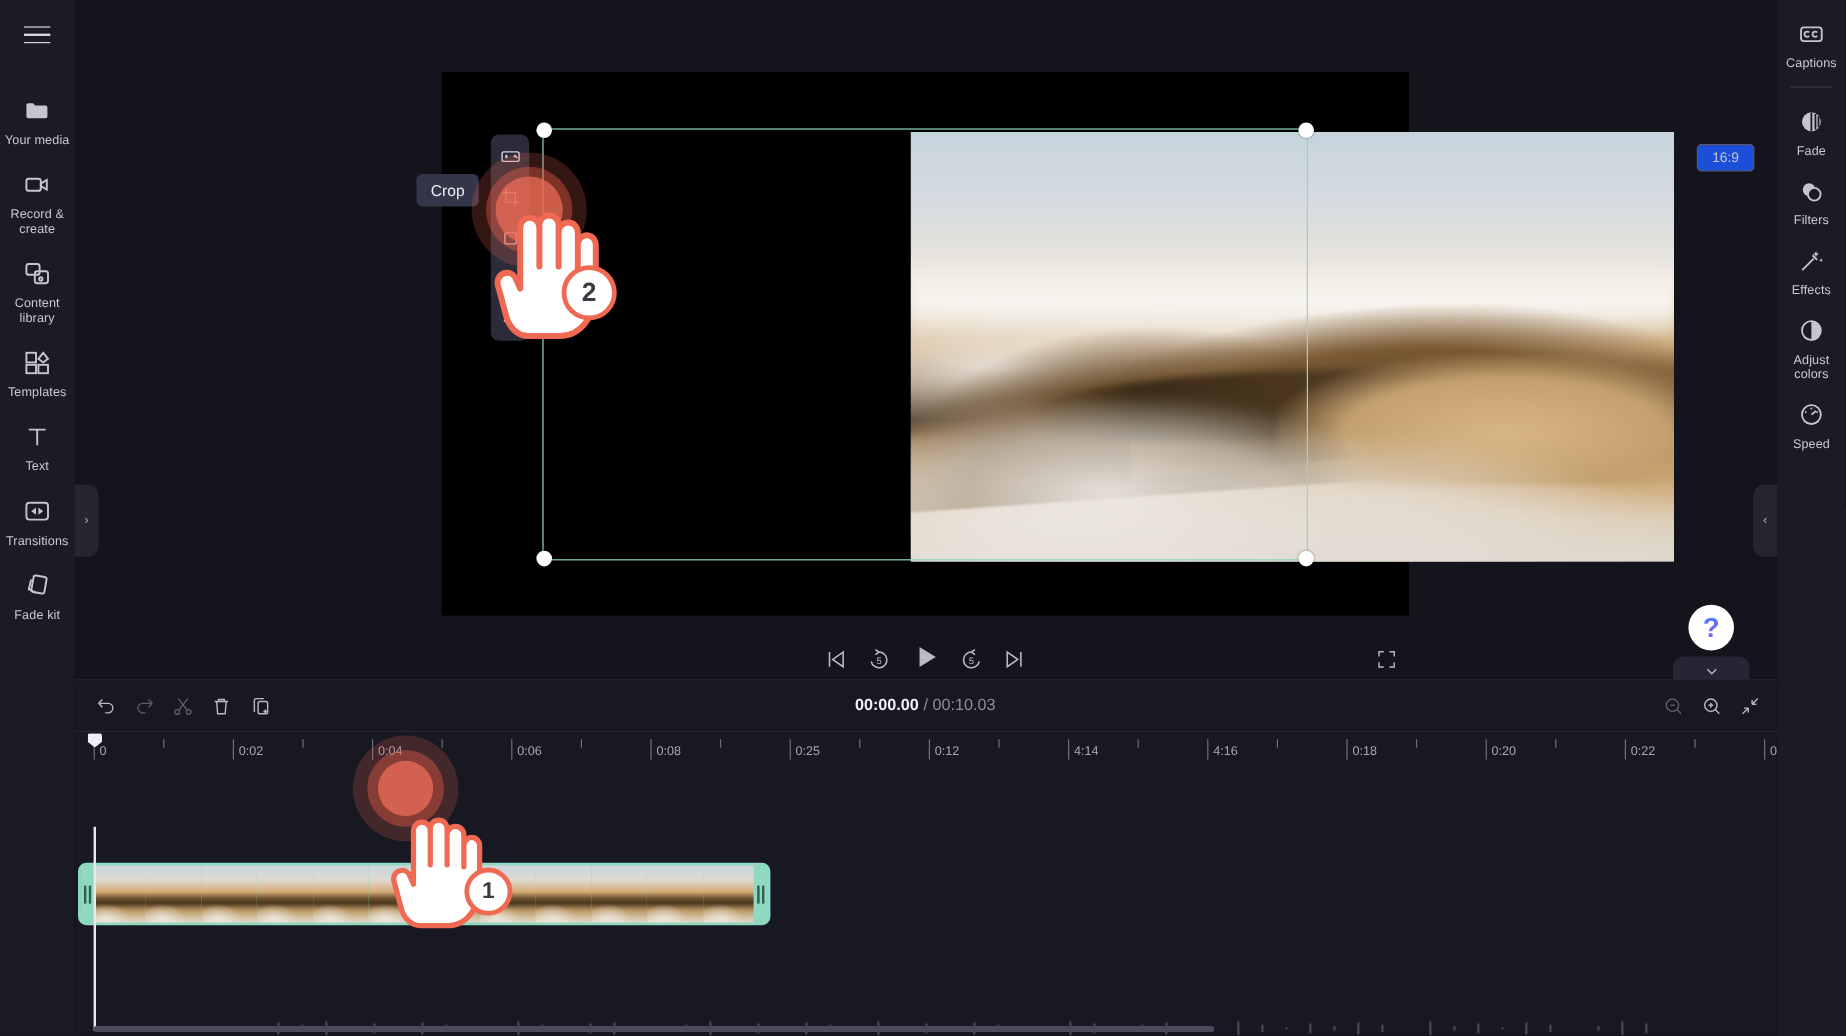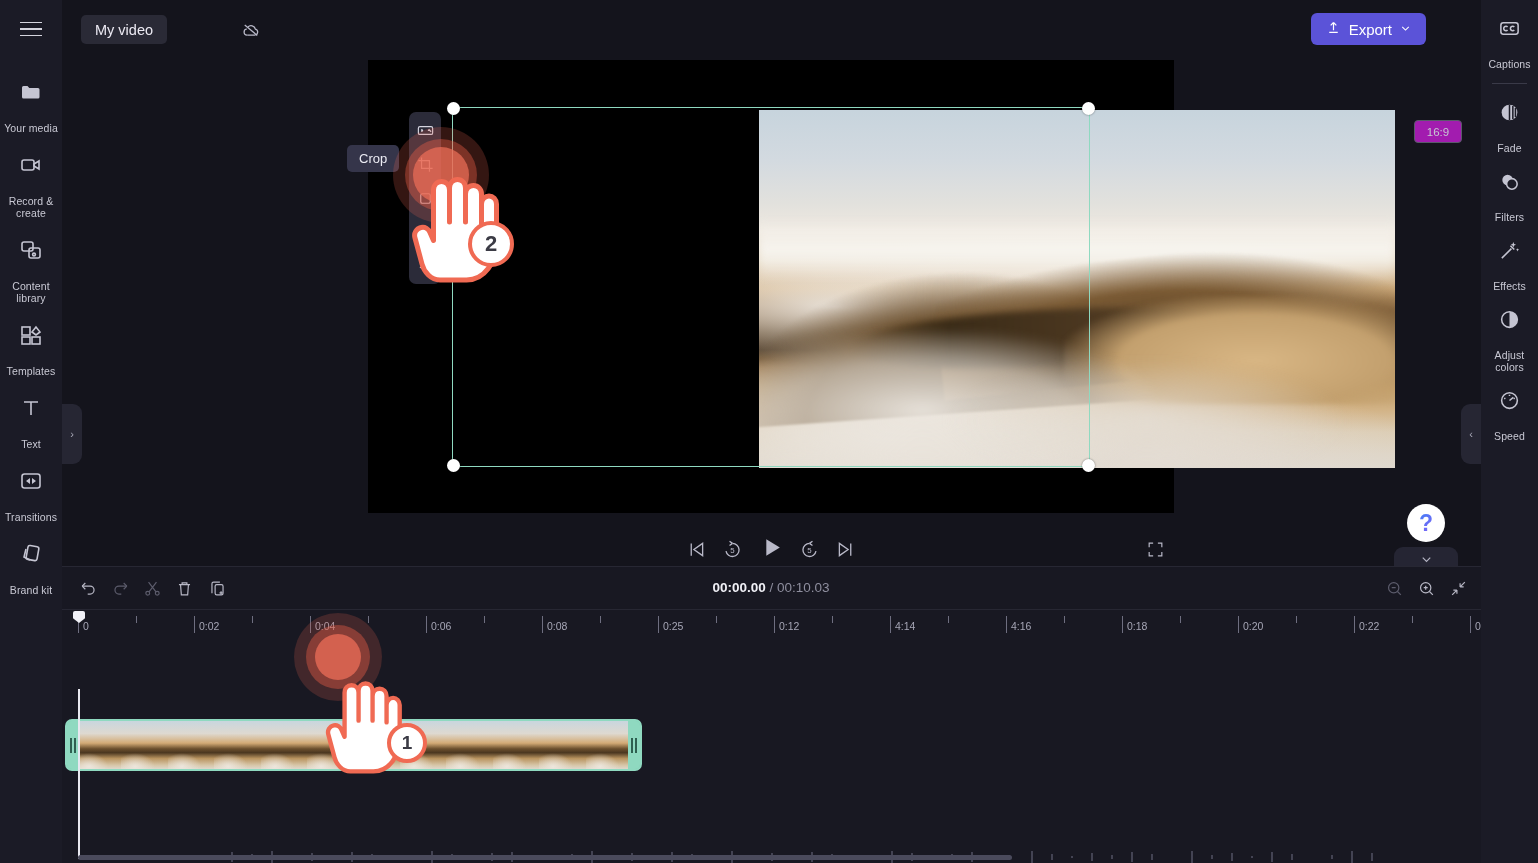--- a/index.html
+++ b/index.html
@@ -21,21 +21,21 @@
   }
   .hamburger { width: 30px; height: 30px; display:flex; flex-direction:column;
      justify-content:center; gap:5px; align-items:center; cursor:pointer; margin-bottom: 26px;}
   .hamburger i { display:block; width:22px; height:1.6px; background:#d5d5de; }
   .rail-item {
     width: 62px; display:flex; flex-direction:column; align-items:center;
     padding: 9px 2px 9px; cursor: pointer;
   }
   .rail-item .ic { width: 26px; height: 26px; display:flex; align-items:center; justify-content:center; }
   .rail-item .lbl {
-    margin-top: 17px; font-size: 10.5px; line-height: 12px; color: #c9c9d4;
+    margin-top: 6px; font-size: 10.5px; line-height: 12px; color: #c9c9d4;
     text-align: center; letter-spacing: .1px; white-space: pre-line;
   }
   .rail-item svg { stroke: #c5c5d2; fill: none; stroke-width: 1.6; }
 
   
   .collapse-left {
     position:absolute; left: 62px; top: 404px; width: 20px; height: 60px;
     background: #262633; border-radius: 0 9px 9px 0;
     display:flex; align-items:center; justify-content:center; cursor:pointer;
     font-size: 11px; color:#a9a9b8;
@@ -75,21 +75,21 @@
     display:flex; align-items:center; gap:7px; padding: 0 14px;
     font-size:15px; cursor:pointer;
   }
 
   
   .preview-wrap { position:absolute; left:62px; top:58px; right:57px; height:508px; }
   .ratio-badge {
     position:absolute; left:1352px; top:62px; width:48px; height:23px;
     border:1px solid #5a5a6b; border-radius:4px;
     display:flex; align-items:center; justify-content:center;
-    font-size:11.5px; color:#c6c6d2; cursor:pointer; background:#a21caf;
+    font-size:11.5px; color:#c6c6d2; cursor:pointer; background:#1d4ed8;
   }
   .stage {
     position:absolute; left:306px; top:2px; width:806px; height:453px;
     background:#000;
   }
   .video-frame {
     position:absolute; left:391px; top:50px; width:636px; height:358px;
     overflow:hidden;
     background:
       radial-gradient(ellipse 60% 40% at 20% 92%, rgba(235,228,220,.95), rgba(235,228,220,0) 65%),
@@ -327,21 +327,21 @@
       <span class="lbl">Transitions</span>
     </div>
 
     <div class="rail-item">
       <span class="ic">
         <svg viewBox="0 0 24 24" width="24" height="24">
             <rect x="8" y="4" width="11" height="14" rx="2" transform="rotate(10 13 11)"></rect>
             <path d="M7 7l-2 8 6 3"></path>
           </svg>
       </span>
-      <span class="lbl">Brand kit</span>
+      <span class="lbl">Fade kit</span>
     </div>
   </div>
 
   <div class="collapse-left">›</div>
   <div class="collapse-right">‹</div>
 
   <div class="right-rail">
     <div class="rail-item">
       <span class="ic">
         <svg viewBox="0 0 24 24" width="23" height="23">
@@ -400,43 +400,20 @@
         <svg viewBox="0 0 24 24" width="23" height="23">
             <circle cx="12" cy="12" r="8.2"></circle>
             <path d="M12 12l4-3.2"></path>
             <path d="M6.5 9.5l1.2.7M17.5 9.5l-1.2.7M12 6v1.4"></path>
           </svg>
       </span>
       <span class="lbl">Speed</span>
     </div>
   </div>
 
-  <div class="topbar">
-    <div class="proj-name">My video</div>
-    <div class="cloud-btn">
-      <svg viewBox="0 0 24 24" width="20" height="20" fill="none" stroke="#b9b9c8" stroke-width="1.5">
-        <path d="M7.5 18h9.2a3.6 3.6 0 0 0 .5-7.1A5.3 5.3 0 0 0 8.3 8.4"></path>
-        <path d="M7.5 18a3.6 3.6 0 0 1-.4-7.2"></path>
-        <path d="M4.5 6l15 12.5"></path>
-      </svg>
-    </div>
-    <div class="export-btn">
-      <span>
-        <svg viewBox="0 0 24 24" width="17" height="17" fill="none" stroke="#fff" stroke-width="1.7">
-          <path d="M12 16V5M12 5l-4 4M12 5l4 4M6 19h12"></path>
-        </svg>
-      </span>
-      <span>Export</span>
-      <span>
-        <svg viewBox="0 0 24 24" width="13" height="13" fill="none" stroke="#fff" stroke-width="1.9">
-            <path d="M6 9l6 6 6-6"></path>
-          </svg>
-      </span>
-    </div>
-  </div>
 
   <div class="preview-wrap">
 
     <div class="ratio-badge">16:9</div>
 
     <div class="stage">
       <div class="video-frame">
         <div class="fog-band"></div>
         <div class="dune-a"></div>
         <div class="dune-b"></div>

